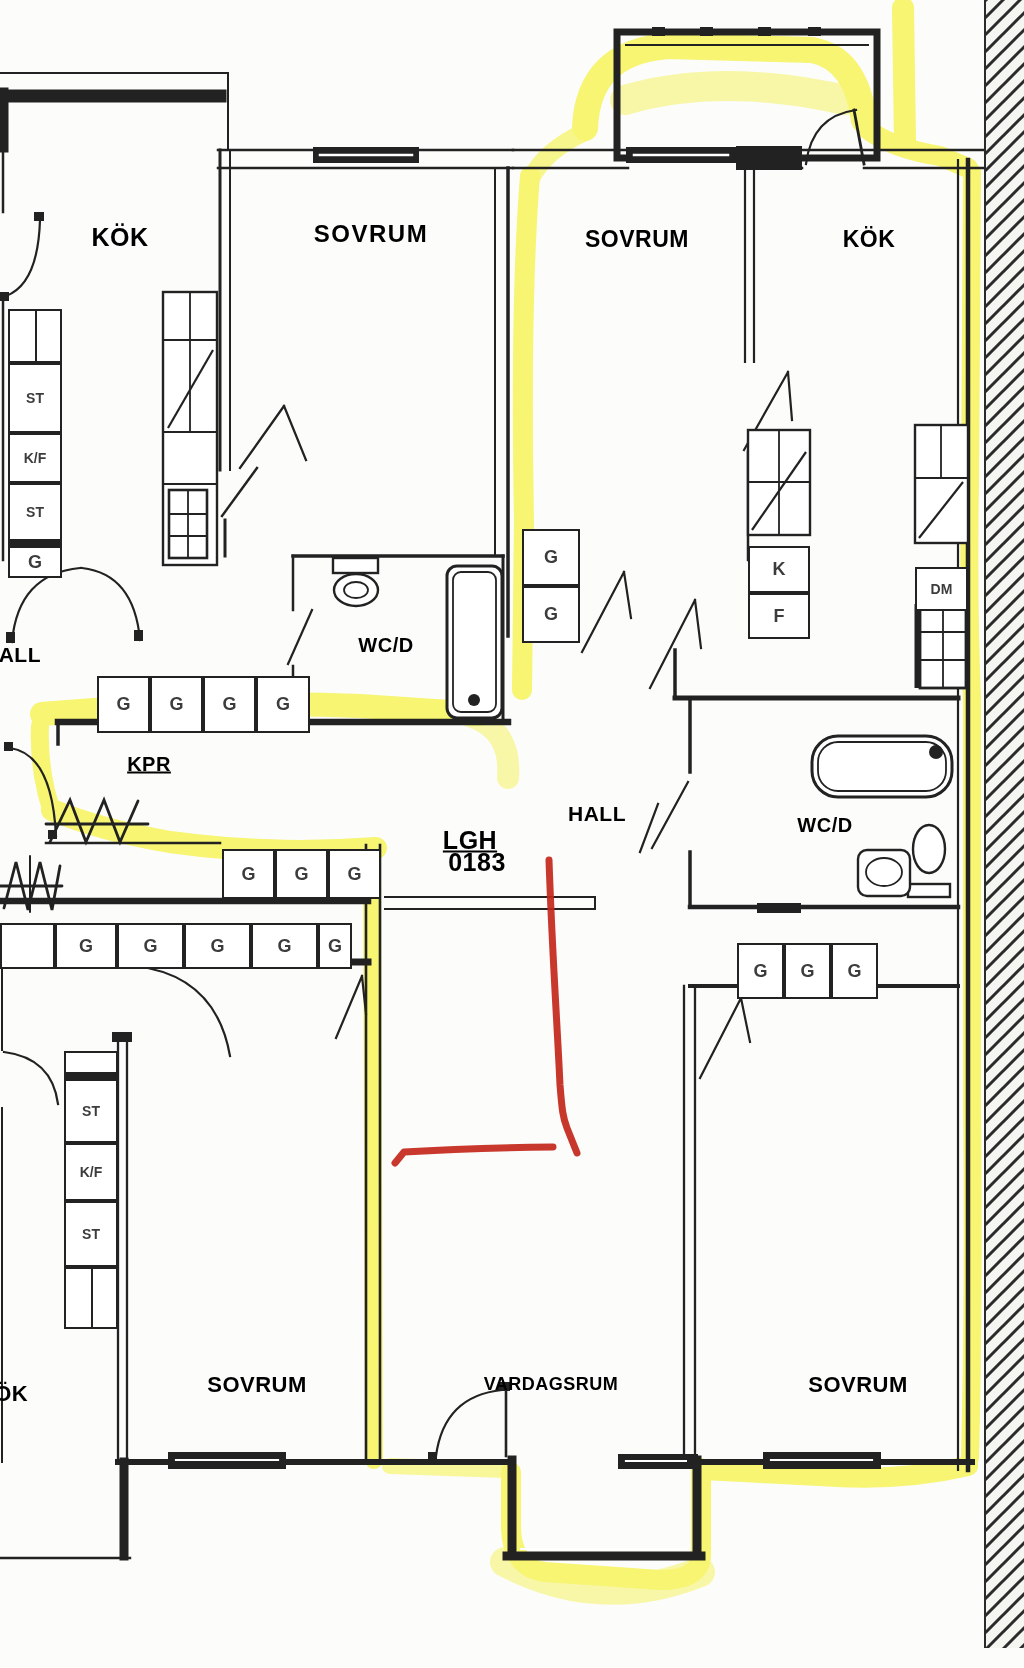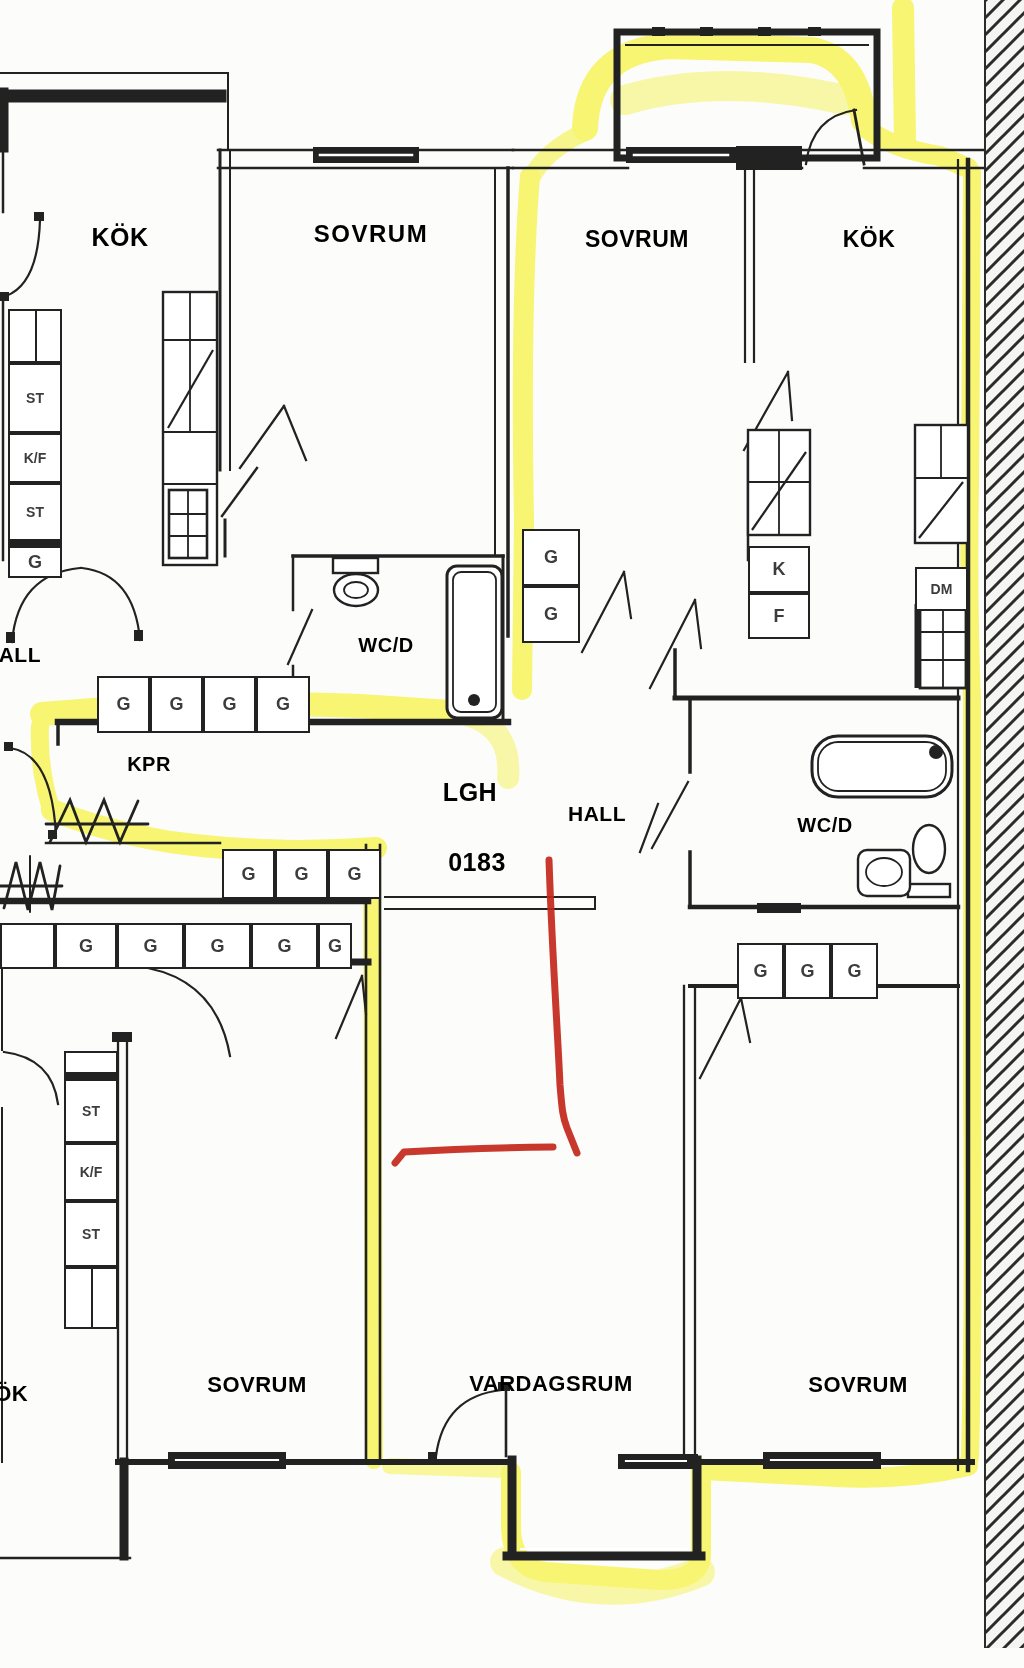--- a/index.html
+++ b/index.html
@@ -250,23 +250,23 @@
         <div class="vdiv"></div>
       </div>
     </div>
 
 <div class="rlabel" style="left:120px;top:237px;font-size:25px;">KÖK</div>
 <div class="rlabel" style="left:371px;top:234px;font-size:24px;letter-spacing:1.5px;">SOVRUM</div>
 <div class="rlabel" style="left:637px;top:239px;font-size:23px;">SOVRUM</div>
 <div class="rlabel" style="left:869px;top:239px;font-size:23px;">KÖK</div>
 <div class="rlabel" style="left:386px;top:645px;font-size:20px;">WC/D</div>
 <div class="rlabel" style="left:12px;top:655px;font-size:21px;">HALL</div>
-<div class="rlabel" style="left:149px;top:764px;font-size:20px;">KPR</div>
-<div class="rlabel" style="left:470px;top:792px;font-size:25px;">LGH</div>
+<div class="rlabel" style="left:149px;top:764px;font-size:20px;text-decoration:underline;">KPR</div>
+<div class="rlabel" style="left:470px;top:840px;font-size:25px;text-decoration:underline;">LGH</div>
 <div class="rlabel" style="left:477px;top:862px;font-size:25px;">0183</div>
 <div class="rlabel" style="left:597px;top:814px;font-size:21px;">HALL</div>
 <div class="rlabel" style="left:825px;top:825px;font-size:20px;">WC/D</div>
 <div class="rlabel" style="left:3px;top:1394px;font-size:22px;">KÖK</div>
 <div class="rlabel" style="left:257px;top:1385px;font-size:22px;">SOVRUM</div>
-<div class="rlabel" style="left:551px;top:1384px;font-size:22px;">VARDAGSRUM</div>
+<div class="rlabel" style="left:551px;top:1384px;font-size:18px;">VARDAGSRUM</div>
 <div class="rlabel" style="left:858px;top:1385px;font-size:22px;">SOVRUM</div>
 
 </div>
 
 </body></html>

